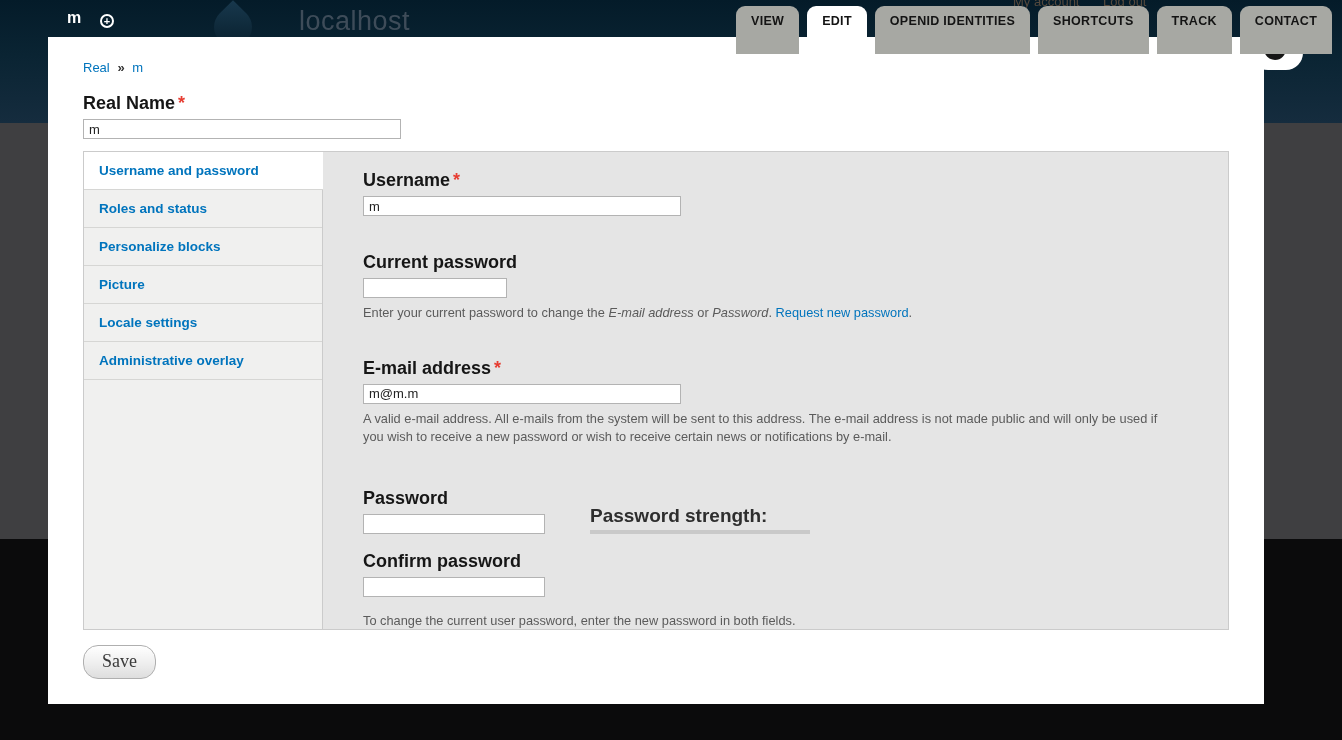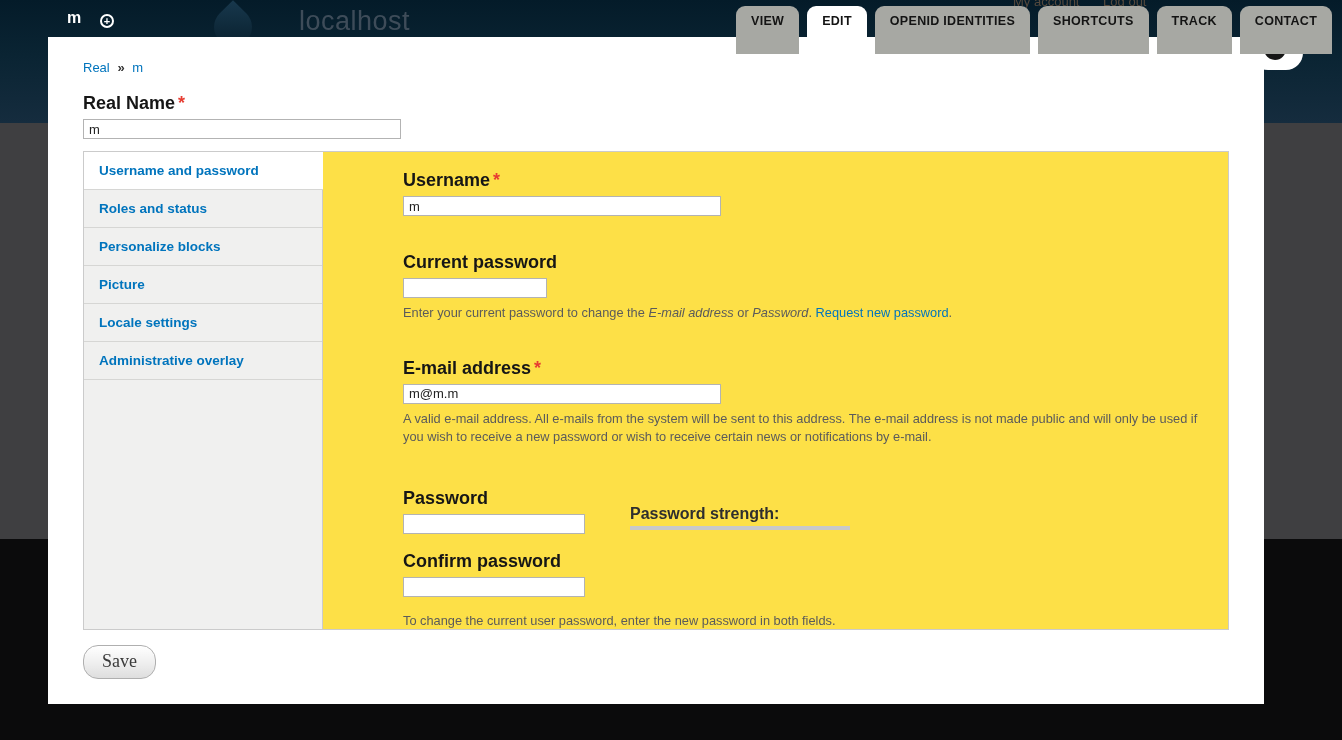--- a/index.html
+++ b/index.html
@@ -68,21 +68,21 @@
   }
   .description { font-size:12.8px; color:#5b5b5b; margin-top:6px; line-height:1.45; max-width:812px; }
   .description a { color:#0074bd; text-decoration:none; cursor:pointer; }
   .description .it { font-style:italic; }
 
   .realname-wrap { position:absolute; left:35px; top:56px; }
   .realname-wrap input { width:318px; }
 
   .fieldset {
     position:absolute; left:35px; top:114px; width:1146px; height:479px;
-    border:1px solid #cbcbcb; display:flex; background:#fde047;gap:40px;
+    border:1px solid #cbcbcb; display:flex; background:#e5e5e5;
   }
   .vtabs { width:239px; background:#f0f0ef; border-right:1px solid #cbcbcb; }
   .vtab {
     height:38px; line-height:38px; padding-left:15px;
     border-bottom:1px solid #d6d6d4;
     color:#0074bd; font-size:13.5px; font-weight:bold;
     list-style:none; cursor:pointer; white-space:nowrap;
   }
   .vtab.active { background:#fff; margin-right:-1px; position:relative; z-index:2; }
 
@@ -90,21 +90,21 @@
   .form-item input { width:318px; }
   .form-item.narrow input { width:144px; }
   .form-item.pw input { width:182px; }
 
   .gap1 { margin-top:36px; }
   .gap2 { margin-top:35px; }
   .gap3 { margin-top:41px; }
 
   .pw-row { display:flex; align-items:flex-start; }
   .strength { margin-left:45px; padding-top:17px; }
-  .strength-label { font-size:16px; font-weight:bold; color:#2e2e2e; }
+  .strength-label { font-size:19px; font-weight:bold; color:#2e2e2e; }
   .strength-bar { width:220px; height:4px; background:#c9c9c9; margin-top:3px; }
 
   .confirm-item { margin-top:17px; }
   .pw-desc { margin-top:15px; }
 
   .save-btn {
     position:absolute; left:35px; top:608px;
     padding:5px 18px 6px 18px; border:1px solid #afafaf; border-radius:15px;
     background:linear-gradient(180deg,#ffffff 0%,#eeeeee 55%,#dedede 100%);
     font-family:Liberation Serif, serif;

